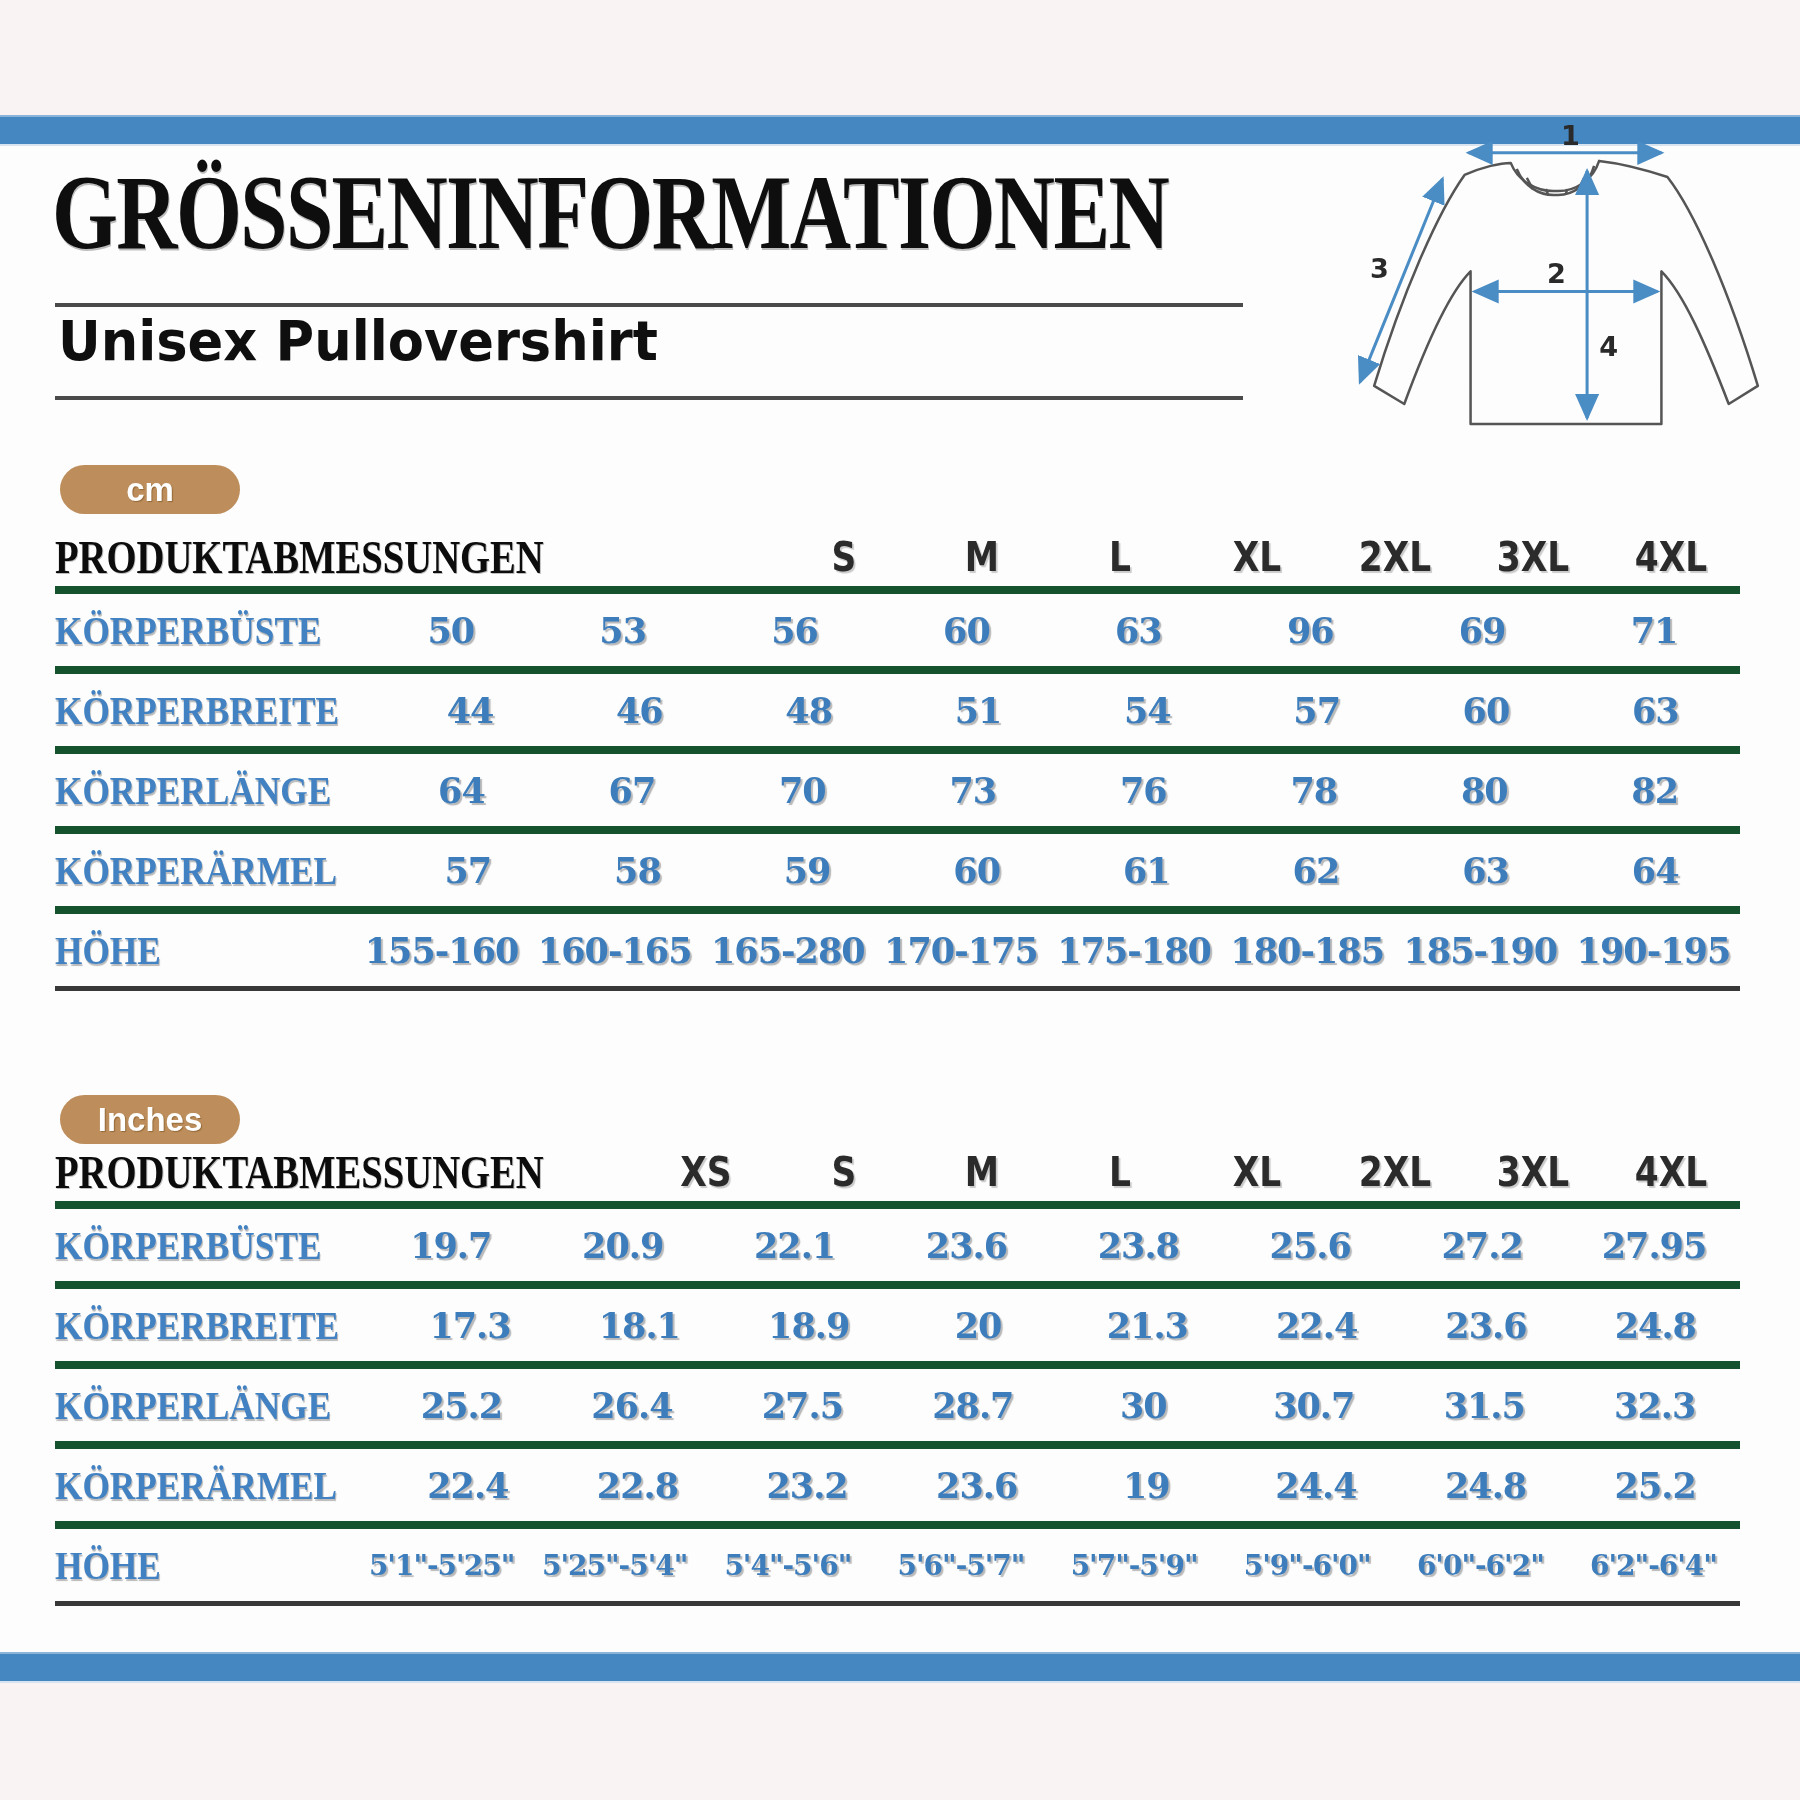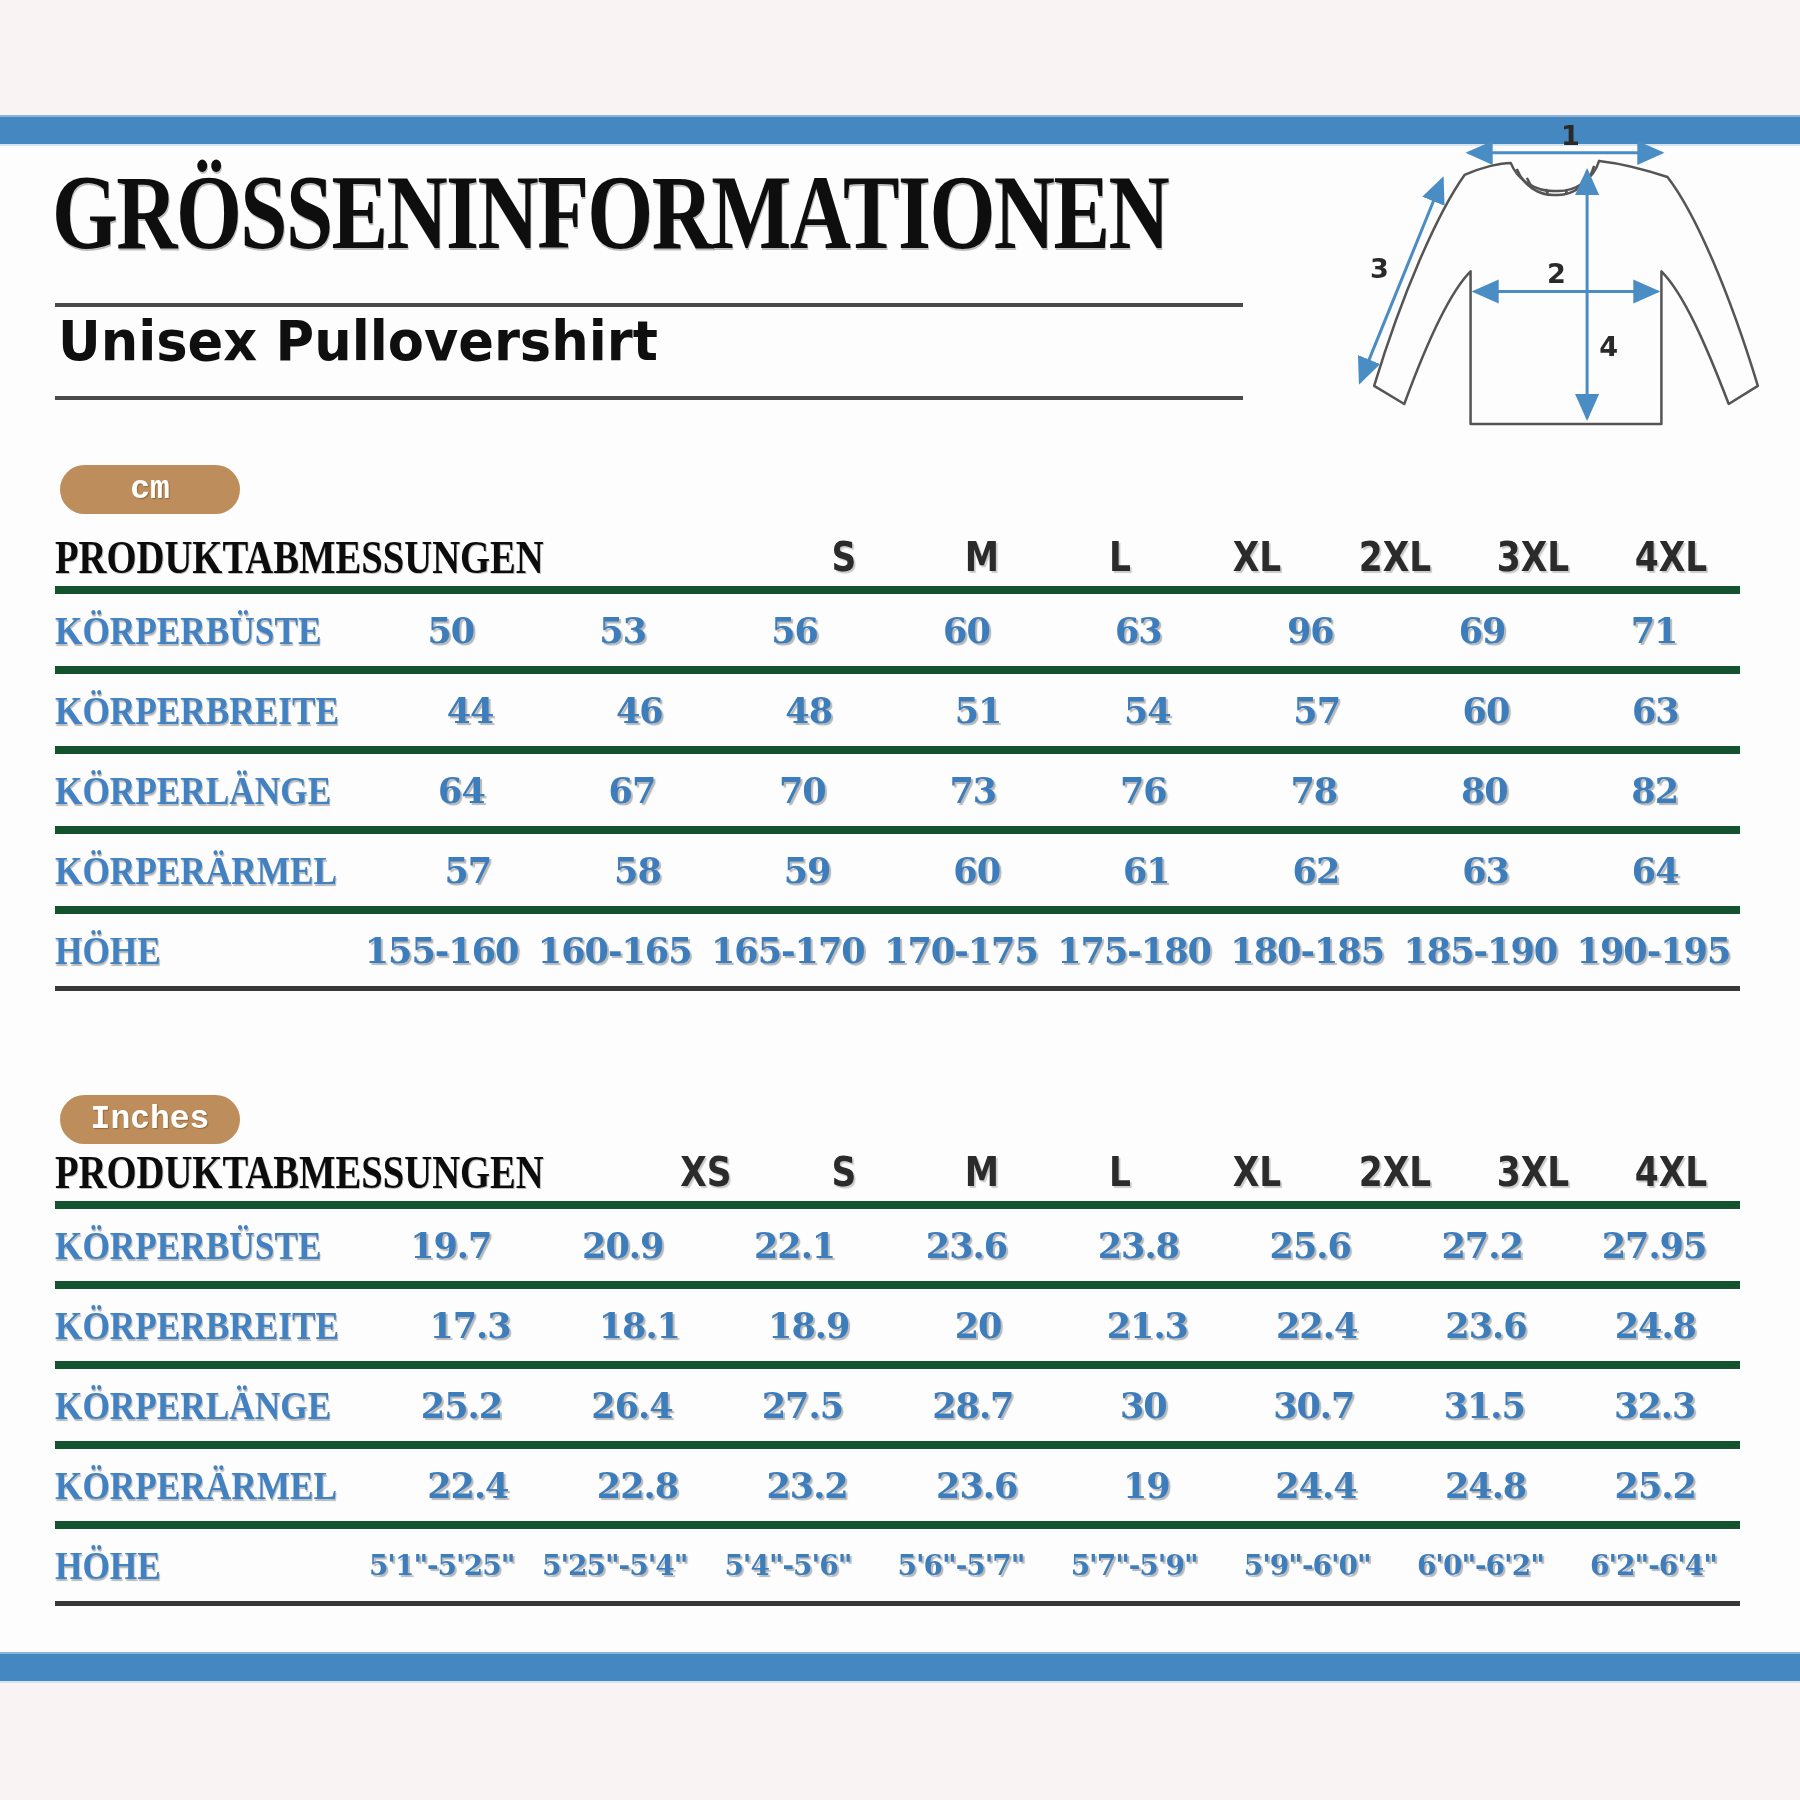--- a/index.html
+++ b/index.html
@@ -41,21 +41,21 @@
   .diagram-labels{
     position:absolute; left:1305px; top:470px; width:495px;
     text-align:center; font-family:"Liberation Serif", serif; font-weight:bold;
     font-size:41px; line-height:49px; color:#121212; white-space:nowrap;
     text-shadow:1px 1px 0 rgba(0,0,0,0.3);
   }
 
   .unit-badge{
     position:absolute; left:60px; width:180px; height:49px;
     background:#bd8e5c; border-radius:25px;
-    color:#fff; font-family:Liberation Mono, monospace; font-weight:bold;
+    color:#fff; font-family:Liberation Sans, sans-serif; font-weight:bold;
     font-size:33px; text-align:center; line-height:49px;
     text-shadow:1px 1px 1px rgba(120,80,30,0.6);
   }
   .unit-badge.cm{ top:465px; }
   .unit-badge.inches{ top:1095px; }
 
   .sizetable{ position:absolute; left:55px; width:1685px; }
   .sizetable.cm{ top:528px; }
   .sizetable.inches{ top:1143px; }
 
@@ -207,21 +207,21 @@
         <div class="tcell val">60</div>
         <div class="tcell val">61</div>
         <div class="tcell val">62</div>
         <div class="tcell val">63</div>
         <div class="tcell val">64</div>
       </div>
       <div class="trow">
         <div class="tlabel row-label">HÖHE</div>
         <div class="tcell val">155-160</div>
         <div class="tcell val">160-165</div>
-        <div class="tcell val">165-170</div>
+        <div class="tcell val">165-280</div>
         <div class="tcell val">170-175</div>
         <div class="tcell val">175-180</div>
         <div class="tcell val">180-185</div>
         <div class="tcell val">185-190</div>
         <div class="tcell val">190-195</div>
       </div>
     </div>
 
   <div class="unit-badge inches">Inches</div>
   <div class="sizetable inches">

